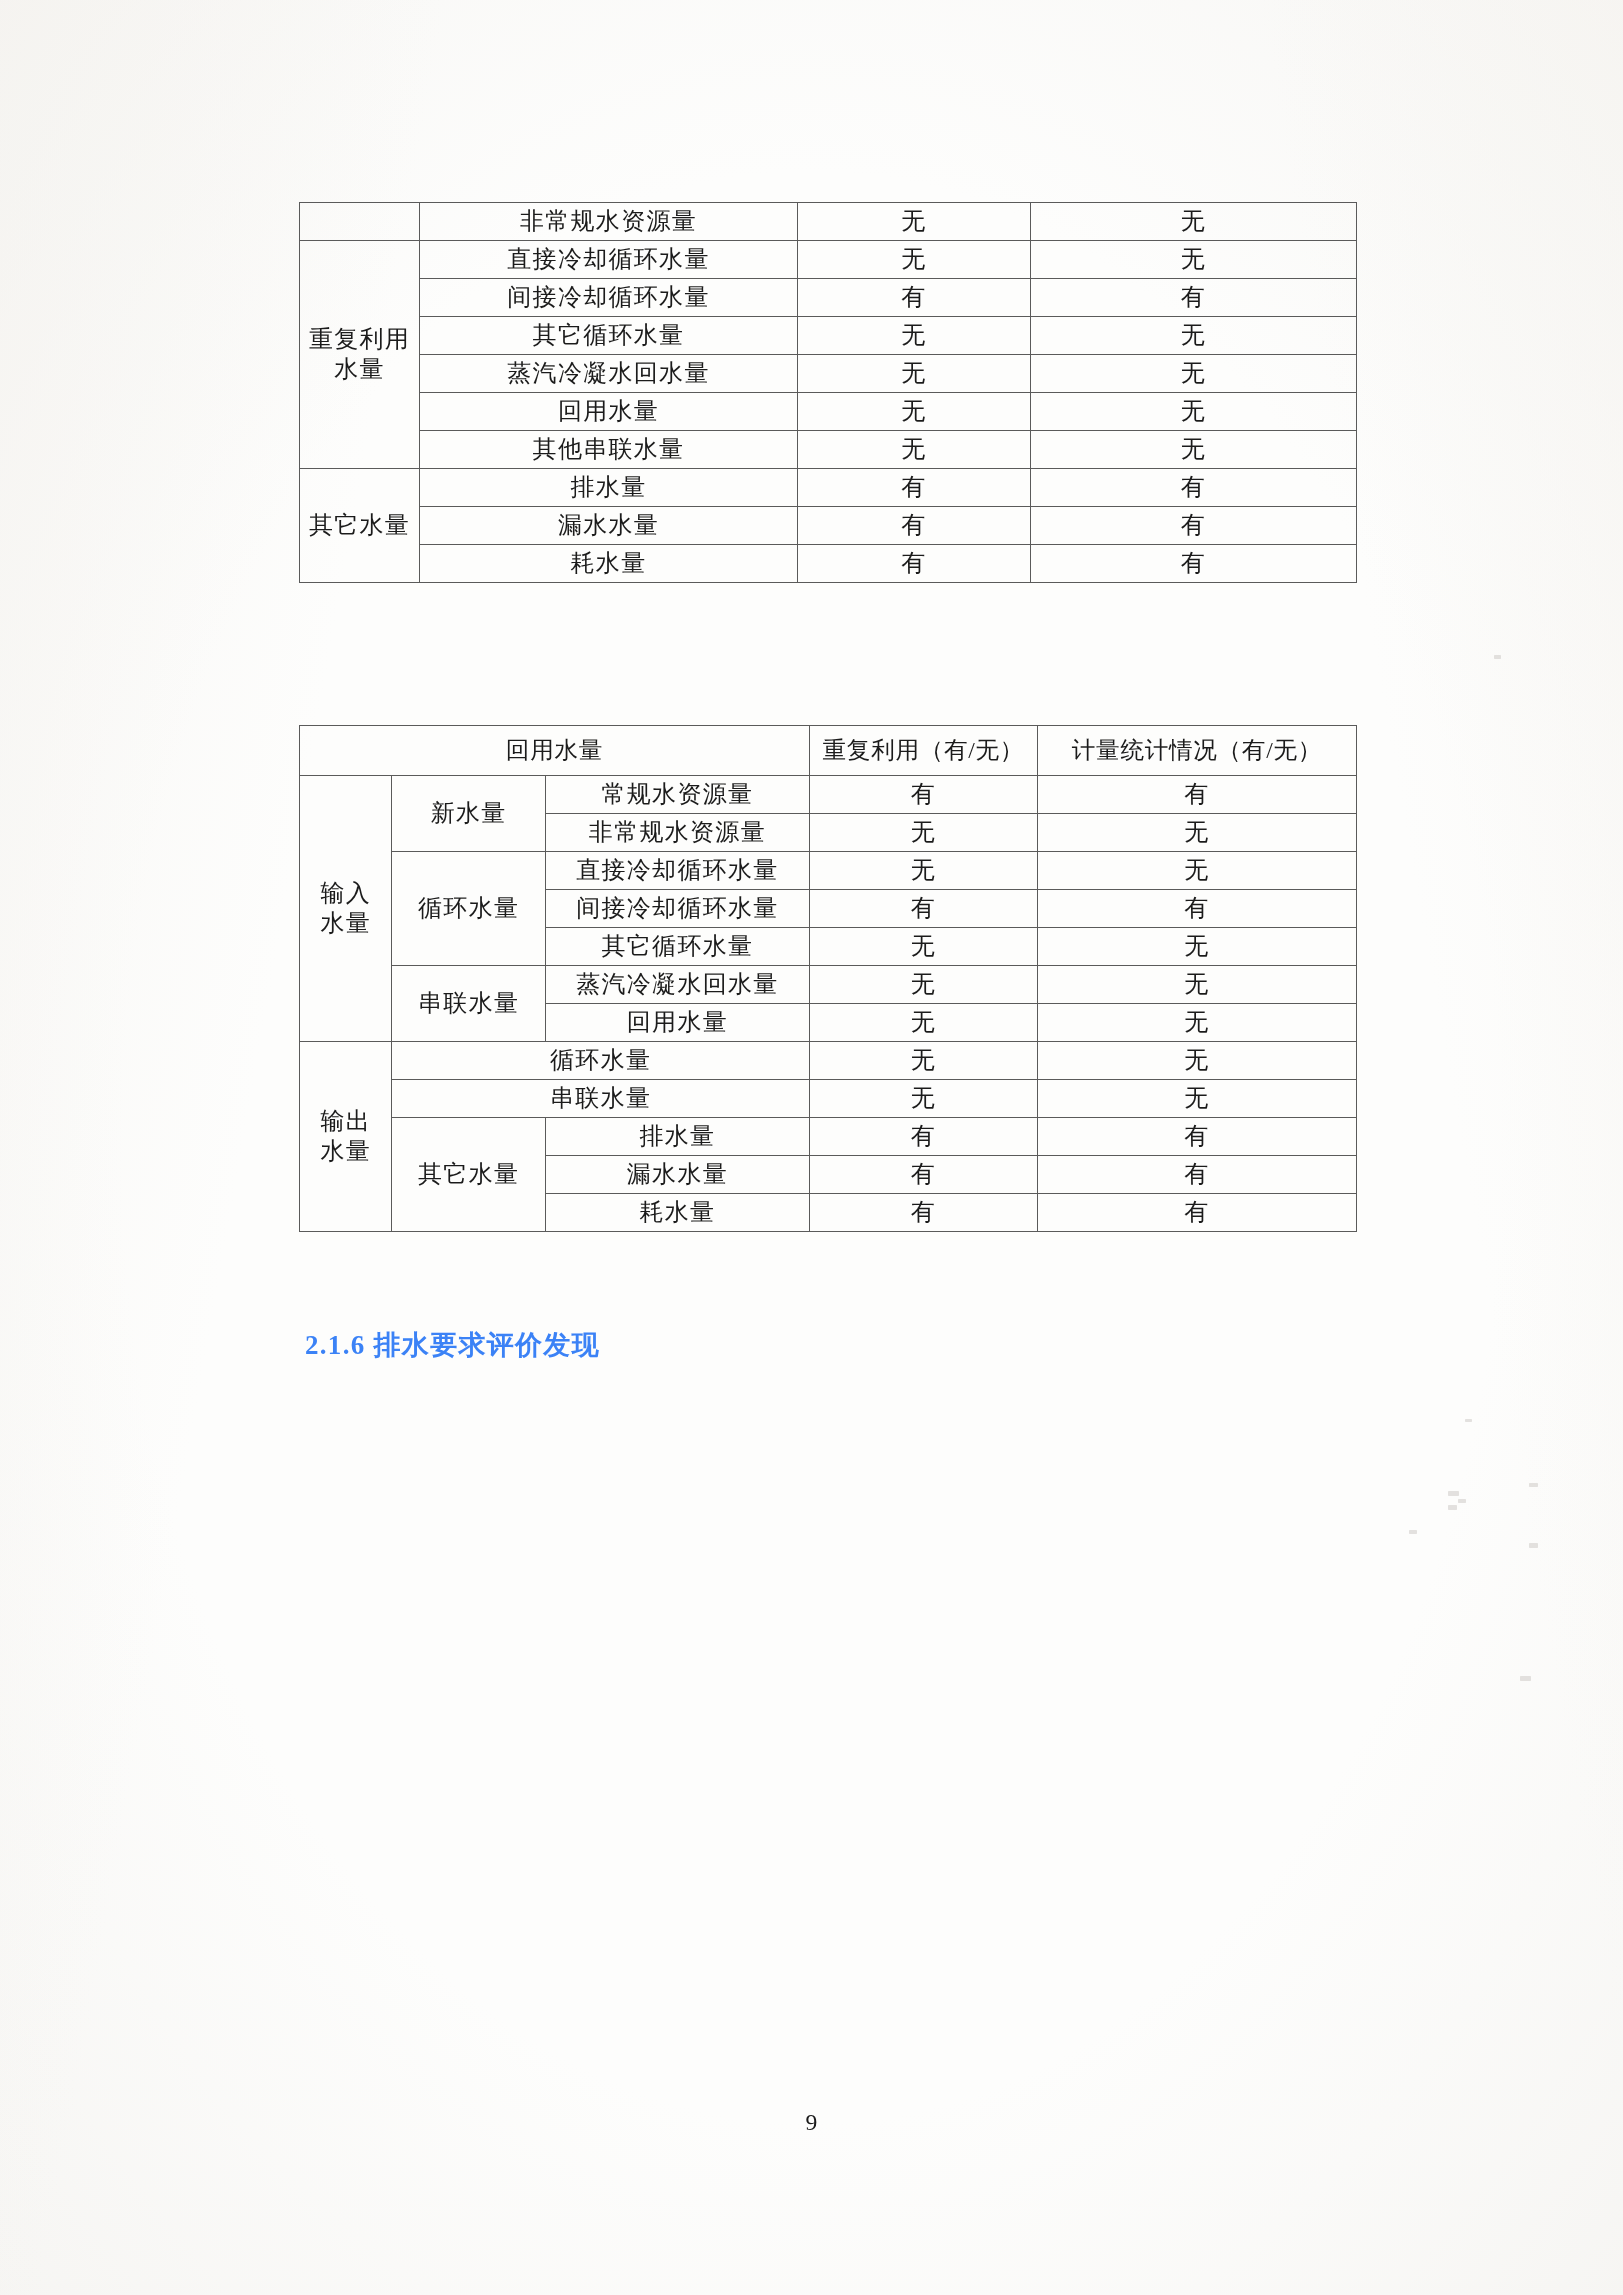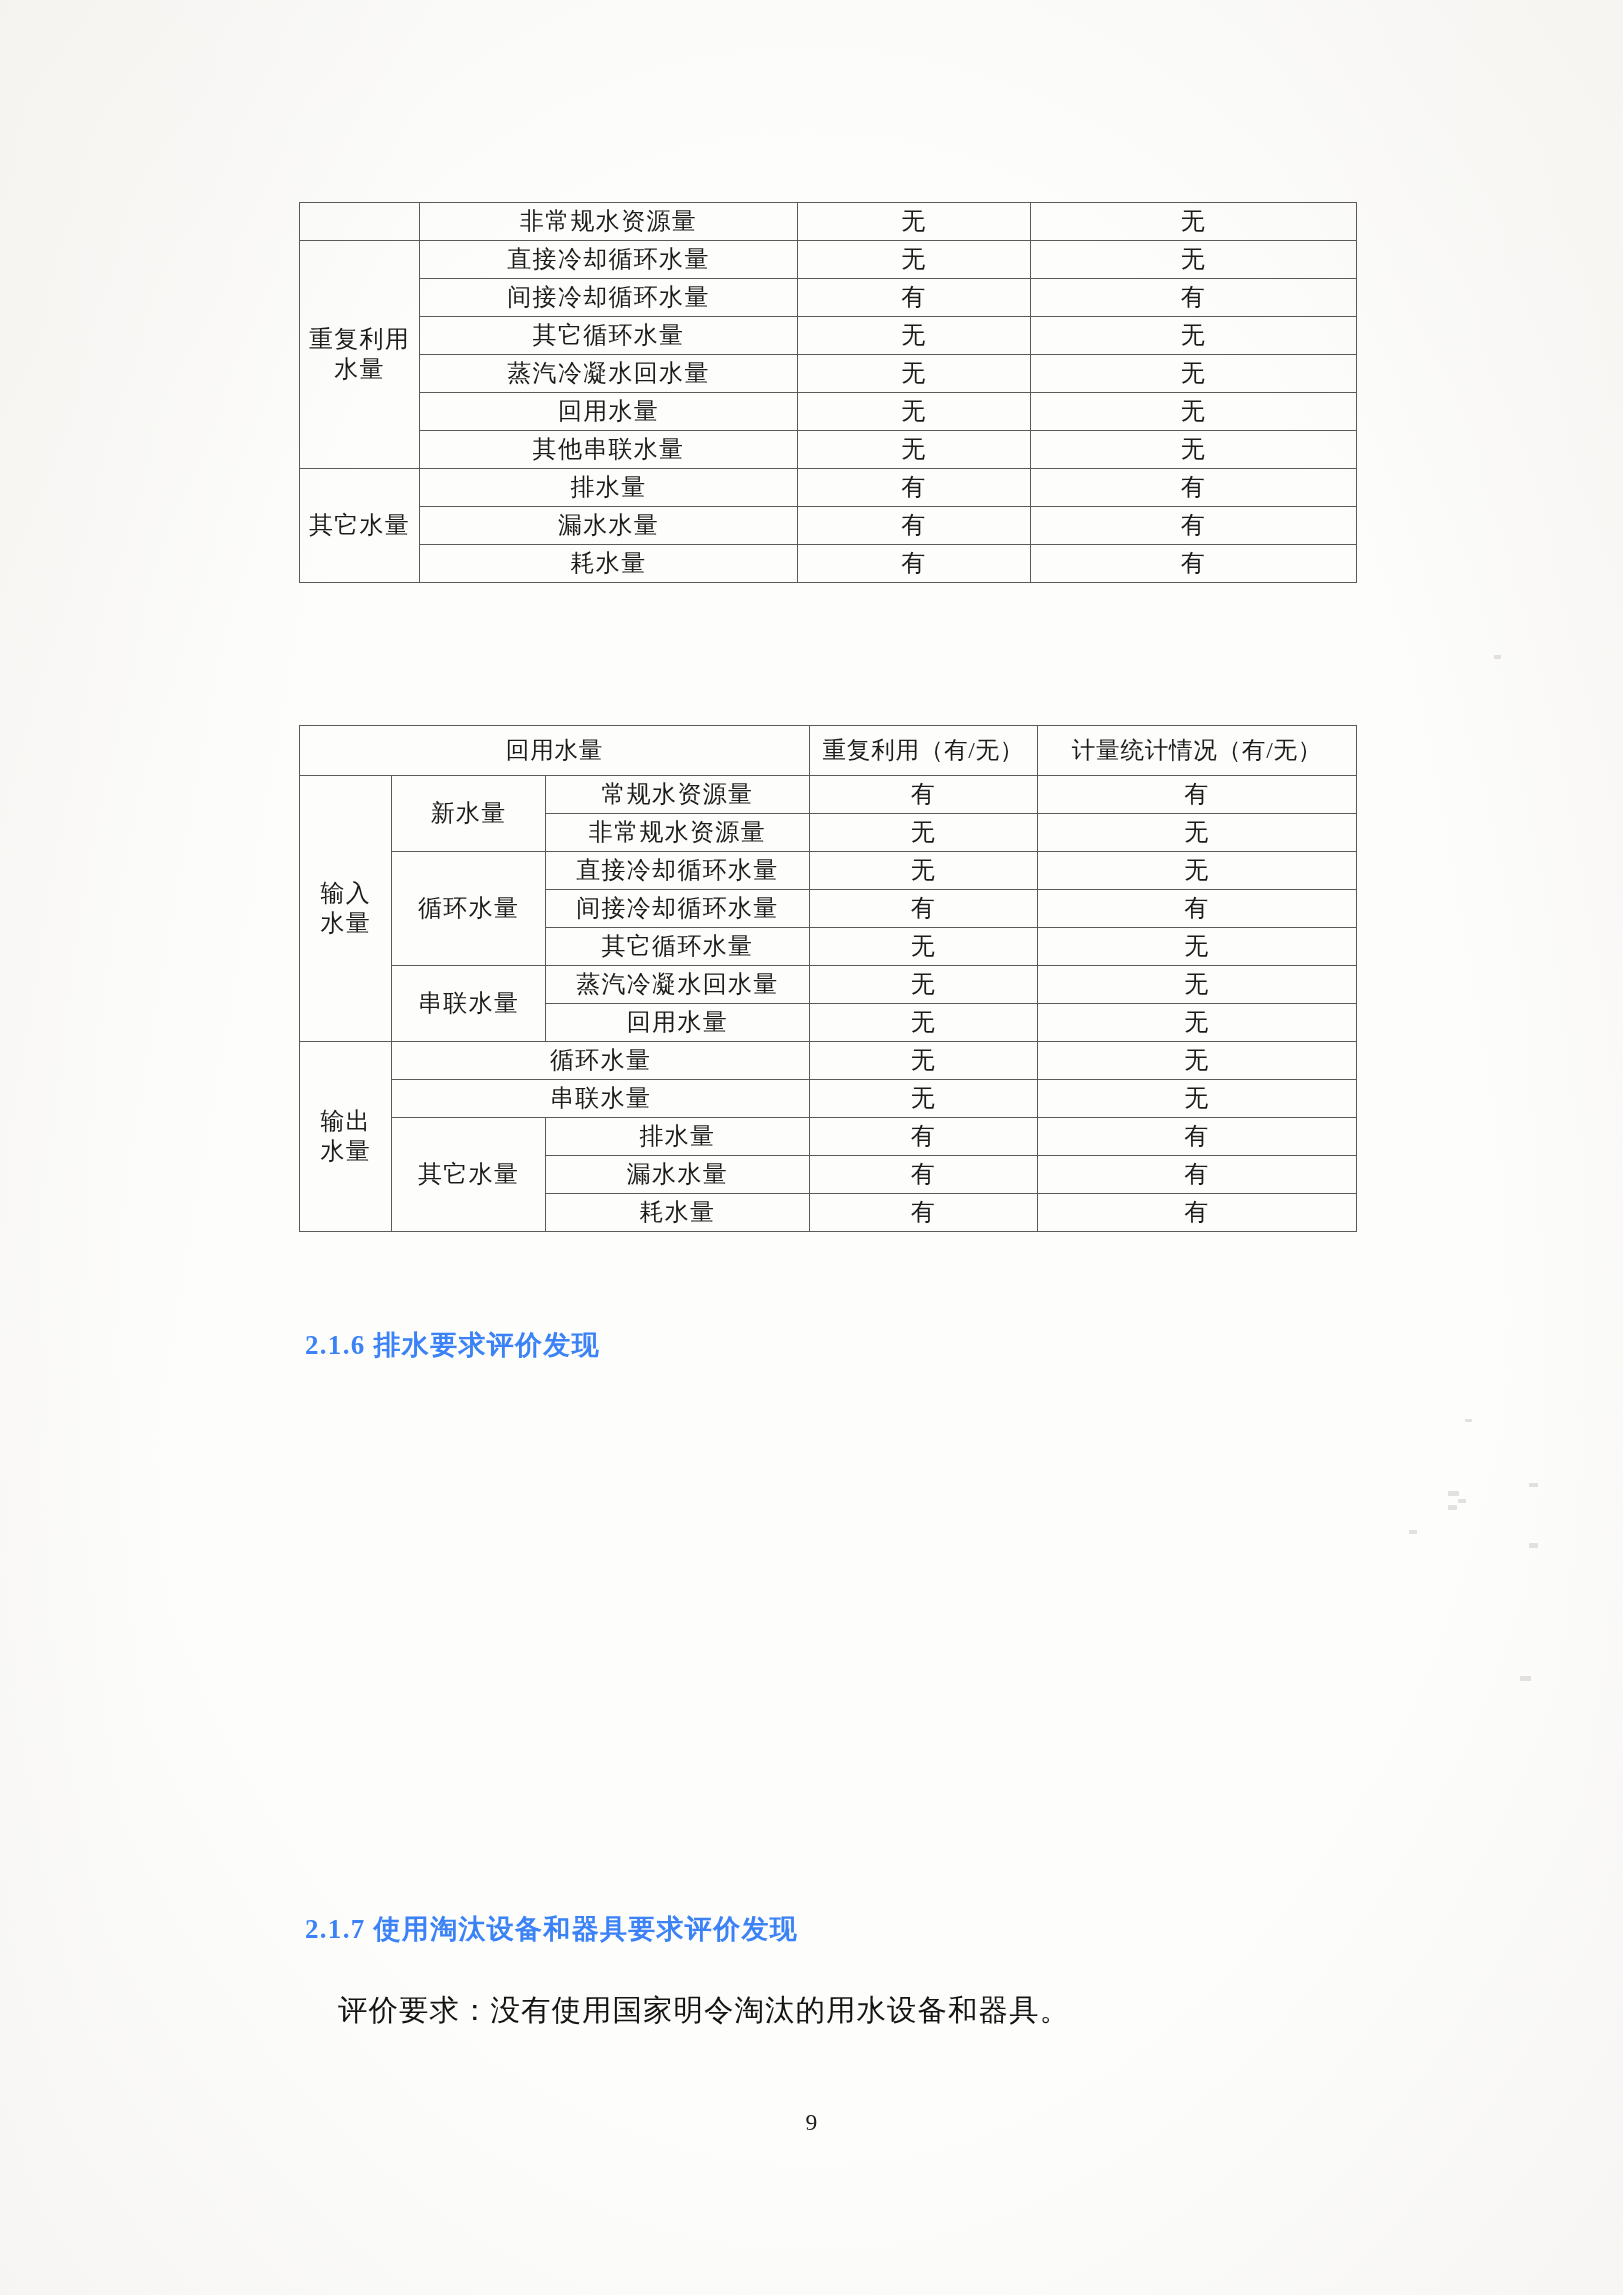--- a/index.html
+++ b/index.html
@@ -326,23 +326,21 @@
           <td>有</td>
         </tr>
       </tbody>
     </table>
   </div>
 
   <div class="sec-head" id="head-216">2.1.6 排水要求评价发现</div>
 
 
 
-  <div class="sec-head" id="head-217">2.1.7 使用淘汰设备和器具要求评价发现</div>
-
-  <div class="para" id="para-217-req"><span>评价要求：</span><span>没有使用国家明令淘汰的用水设备和器具。</span></div>
+
 
   <div class="page-num">9</div>
 
   <div class="speck" style="left:1465px; top:1419px; width:6.5px; height:3.3px;"></div>
   <div class="speck" style="left:1448px; top:1491px; width:10.5px; height:4.6px;"></div>
   <div class="speck" style="left:1458px; top:1499px; width:7.9px; height:3.9px;"></div>
   <div class="speck" style="left:1448px; top:1505px; width:9.2px; height:4.6px;"></div>
   <div class="speck" style="left:1409px; top:1530px; width:7.9px; height:3.9px;"></div>
   <div class="speck" style="left:1529px; top:1483px; width:9.2px; height:3.9px;"></div>
   <div class="speck" style="left:1529px; top:1543px; width:9.2px; height:4.6px;"></div>

